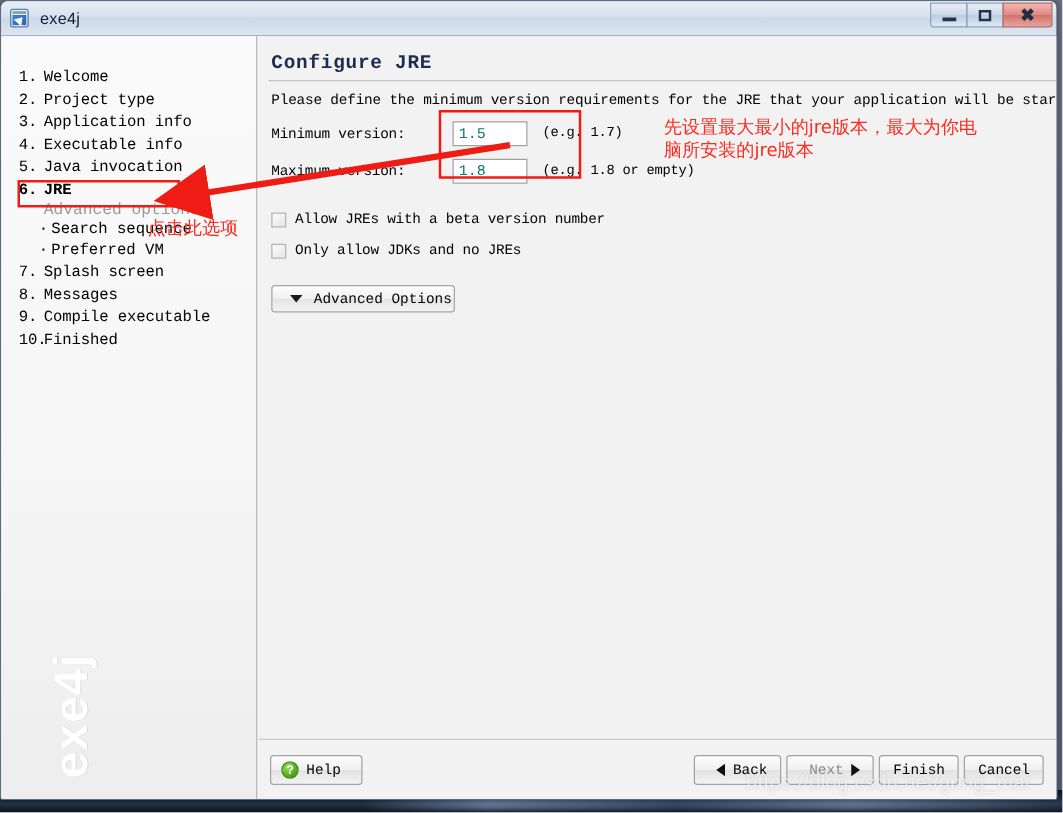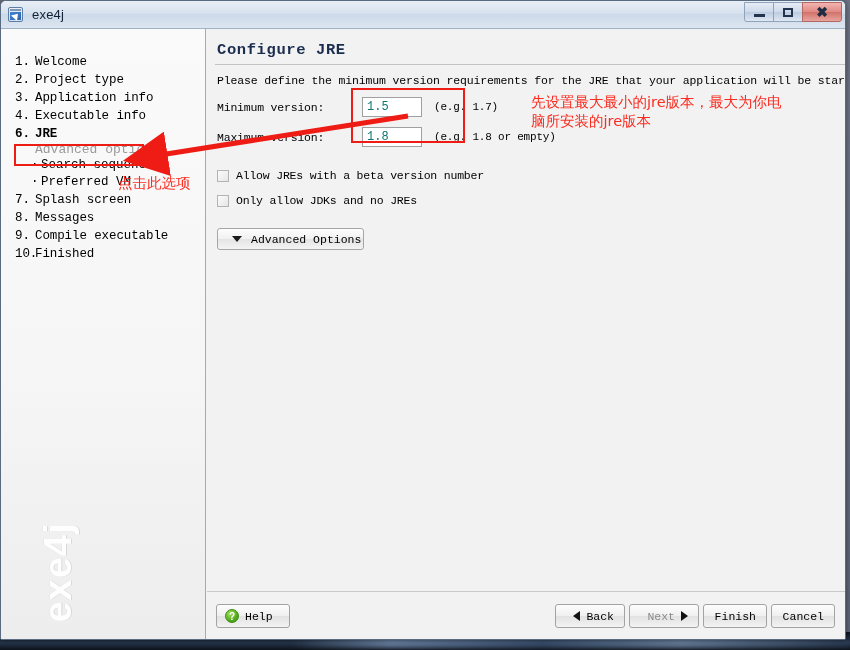--- a/index.html
+++ b/index.html
@@ -428,20 +428,23 @@
           <span class="num">1.</span><span>Welcome</span>
         </div>
         <div class="step">
           <span class="num">2.</span><span>Project type</span>
         </div>
         <div class="step">
           <span class="num">3.</span><span>Application info</span>
         </div>
         <div class="step">
           <span class="num">4.</span><span>Executable info</span>
+        </div>
+        <div class="step">
+          <span class="num">5.</span><span>Java invocation</span>
         </div>
         <div class="step current">
           <span class="num">6.</span><span>JRE</span>
         </div>
         <div class="adv-label">Advanced options:</div>
         <div class="substep">
           <span class="dot">·</span><span>Search sequence</span>
         </div>
         <div class="substep">
           <span class="dot">·</span><span>Preferred VM</span>
@@ -535,14 +538,15 @@
       </defs>
       <line x1="408" y1="116" x2="160" y2="155" stroke="#ee1c14" stroke-width="5" marker-end="url(#ah)"></line>
     </svg>
 
     <div class="cn-note" id="cn-note-1">
       <div>先设置最大最小的jre版本，最大为你电</div>
       <div>脑所安装的jre版本</div>
     </div>
     <div class="cn-note" id="cn-note-2">点击此选项</div>
 
+    <div id="wm-url">https://blog.csdn.net/gong_mai</div>
   </div>
 </div>
 
 </body></html>

